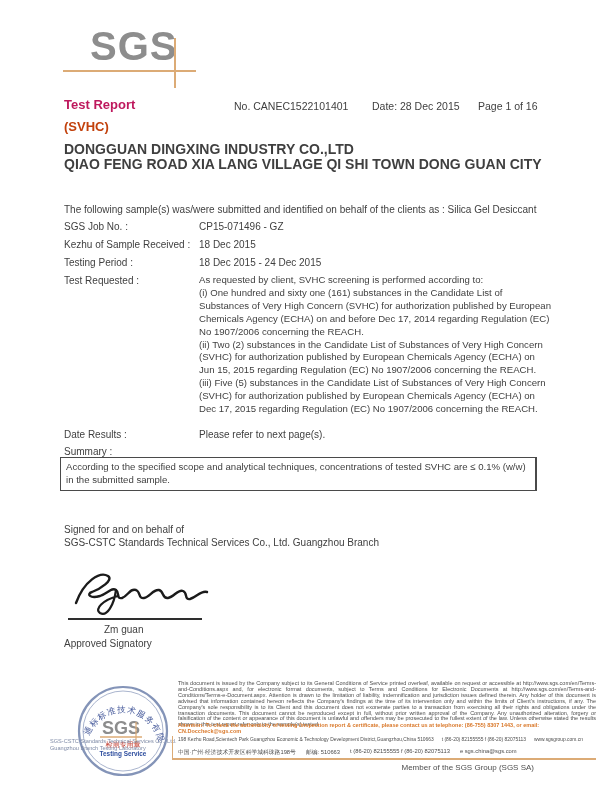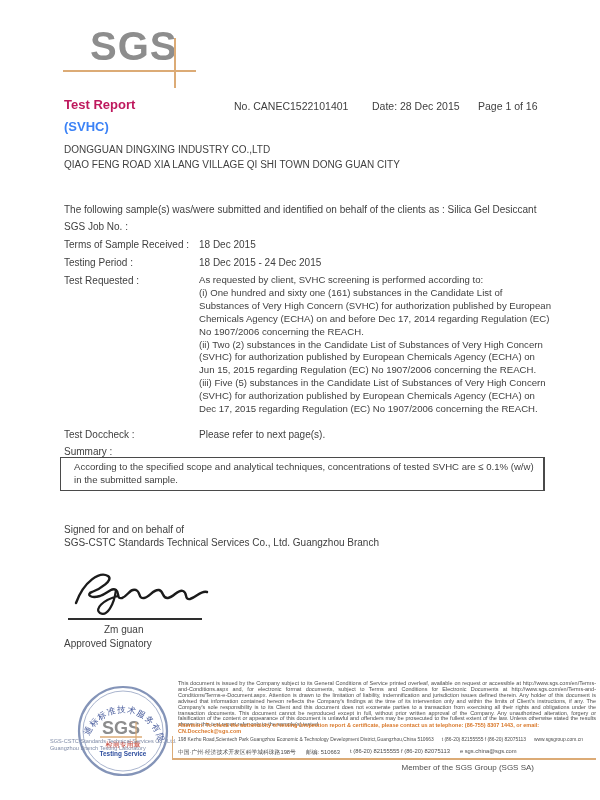--- a/index.html
+++ b/index.html
@@ -10,44 +10,44 @@
   }
   .abs{position:absolute;}
 
   
   .logo-text{left:90px;top:24px;font-size:40px;font-weight:bold;color:#8d8d8d;letter-spacing:1px;}
   .logo-hline{left:63px;top:70px;width:133px;height:2px;background:#dcab76;}
   .logo-vline{left:174px;top:38px;width:2px;height:50px;background:#dcab76;}
 
   
   .title1{left:64px;top:97px;font-size:13px;font-weight:bold;color:#be185d;}
-  .title2{left:64px;top:119px;font-size:13px;font-weight:bold;color:#3b82f6;}
+  .title2{left:64px;top:119px;font-size:13px;font-weight:bold;color:#c2410c;}
   .rep-no{left:218px;top:100px;font-size:10.5px;padding-left:16px;}
   .rep-date{left:372px;top:100px;font-size:10.5px;}
   .rep-page{left:478px;top:100px;font-size:10.5px;}
 
   
-  .client{left:64px;top:142px;font-size:10px;line-height:15px;}
+  .client{left:64px;top:142px;font-size:14px;line-height:15px;font-weight:bold;}
 
   
   .sample-line{left:64px;top:204px;font-size:10px;}
 
   
   .drow{left:64px;width:488px;display:flex;}
   .drow .lbl{width:135px;flex:0 0 135px;font-size:10px;line-height:13px;}
   .drow .val{flex:1;font-size:10px;line-height:13px;}
   .row-job{top:220px;} .row-received{top:238px;} .row-period{top:256px;}
   .row-requested{top:274px;}
   .row-requested .val{font-size:9.6px;line-height:12.9px;max-width:352px;}
   .row-requested .val p{margin:0;}
   .row-results{top:428px;}
 
   
   .summary-label{left:64px;top:446px;font-size:10px;}
-  .summary-box{left:60px;top:457px;width:475px;height:32px;border:1px solid #4a4a4a;display:flex;padding-left:8px;}
+  .summary-box{left:60px;top:457px;width:475px;height:32px;border:1px solid #4a4a4a;display:flex;}
   .summary-box .cell-text{flex:1;border-right:1px solid #4a4a4a;padding:2px 5px;font-size:9.6px;line-height:13px;}
   .summary-box .cell-pass{width:96px;flex:0 0 96px;display:flex;align-items:center;justify-content:center;font-size:10px;font-weight:bold;letter-spacing:.5px;}
 
   
   .signed1{left:64px;top:524px;font-size:10px;}
   .signed2{left:64px;top:537px;font-size:10px;}
   .sig-svg{left:70px;top:565px;}
   .sig-line{left:68px;top:618px;width:134px;height:2px;background:#2e2e2e;}
   .signer-name{left:64px;top:624px;font-size:10px;margin-left:40px;}
   .signer-title{left:64px;top:638px;font-size:10px;}
@@ -80,40 +80,41 @@
 
   <div class="abs client">
     <div>DONGGUAN DINGXING INDUSTRY CO.,LTD</div>
     <div>QIAO FENG ROAD XIA LANG VILLAGE QI SHI TOWN DONG GUAN CITY</div>
   </div>
 
   <div class="abs sample-line">The following sample(s) was/were submitted and identified on behalf of the clients as : Silica Gel Desiccant</div>
 
   <div class="abs drow row-job">
     <div class="lbl">SGS Job No. :</div>
+    <div class="val">CP15-071496 - GZ</div>
   </div>
   <div class="abs drow row-received">
-    <div class="lbl">Terms of Sample Received :</div>
+    <div class="lbl">Kezhu of Sample Received :</div>
     <div class="val">18 Dec 2015</div>
   </div>
   <div class="abs drow row-period">
     <div class="lbl">Testing Period :</div>
     <div class="val">18 Dec 2015 - 24 Dec 2015</div>
   </div>
   <div class="abs drow row-requested">
     <div class="lbl">Test Requested :</div>
     <div class="val">
       <p>As requested by client, SVHC screening is performed according to:</p>
       <p>(i) One hundred and sixty one (161) substances in the Candidate List of Substances of Very High Concern (SVHC) for authorization published by European Chemicals Agency (ECHA) on and before Dec 17, 2014 regarding Regulation (EC) No 1907/2006 concerning the REACH.</p>
       <p>(ii) Two (2) substances in the Candidate List of Substances of Very High Concern (SVHC) for authorization published by European Chemicals Agency (ECHA) on Jun 15, 2015 regarding Regulation (EC) No 1907/2006 concerning the REACH.</p>
       <p>(iii) Five (5) substances in the Candidate List of Substances of Very High Concern (SVHC) for authorization published by European Chemicals Agency (ECHA) on Dec 17, 2015 regarding Regulation (EC) No 1907/2006 concerning the REACH.</p>
     </div>
   </div>
   <div class="abs drow row-results">
-    <div class="lbl">Test Doccheck :</div>
+    <div class="lbl">Date Results :</div>
     <div class="val">Please refer to next page(s).</div>
   </div>
 
   <div class="abs summary-label">Summary :</div>
   <div class="abs summary-box">
     <div class="cell-text">According to the specified scope and analytical techniques, concentrations of tested SVHC are ≤ 0.1% (w/w) in the submitted sample.</div>
   </div>
 
   <div class="abs signed1">Signed for and on behalf of</div>
   <div class="abs signed2">SGS-CSTC Standards Technical Services Co., Ltd. Guangzhou Branch</div>

